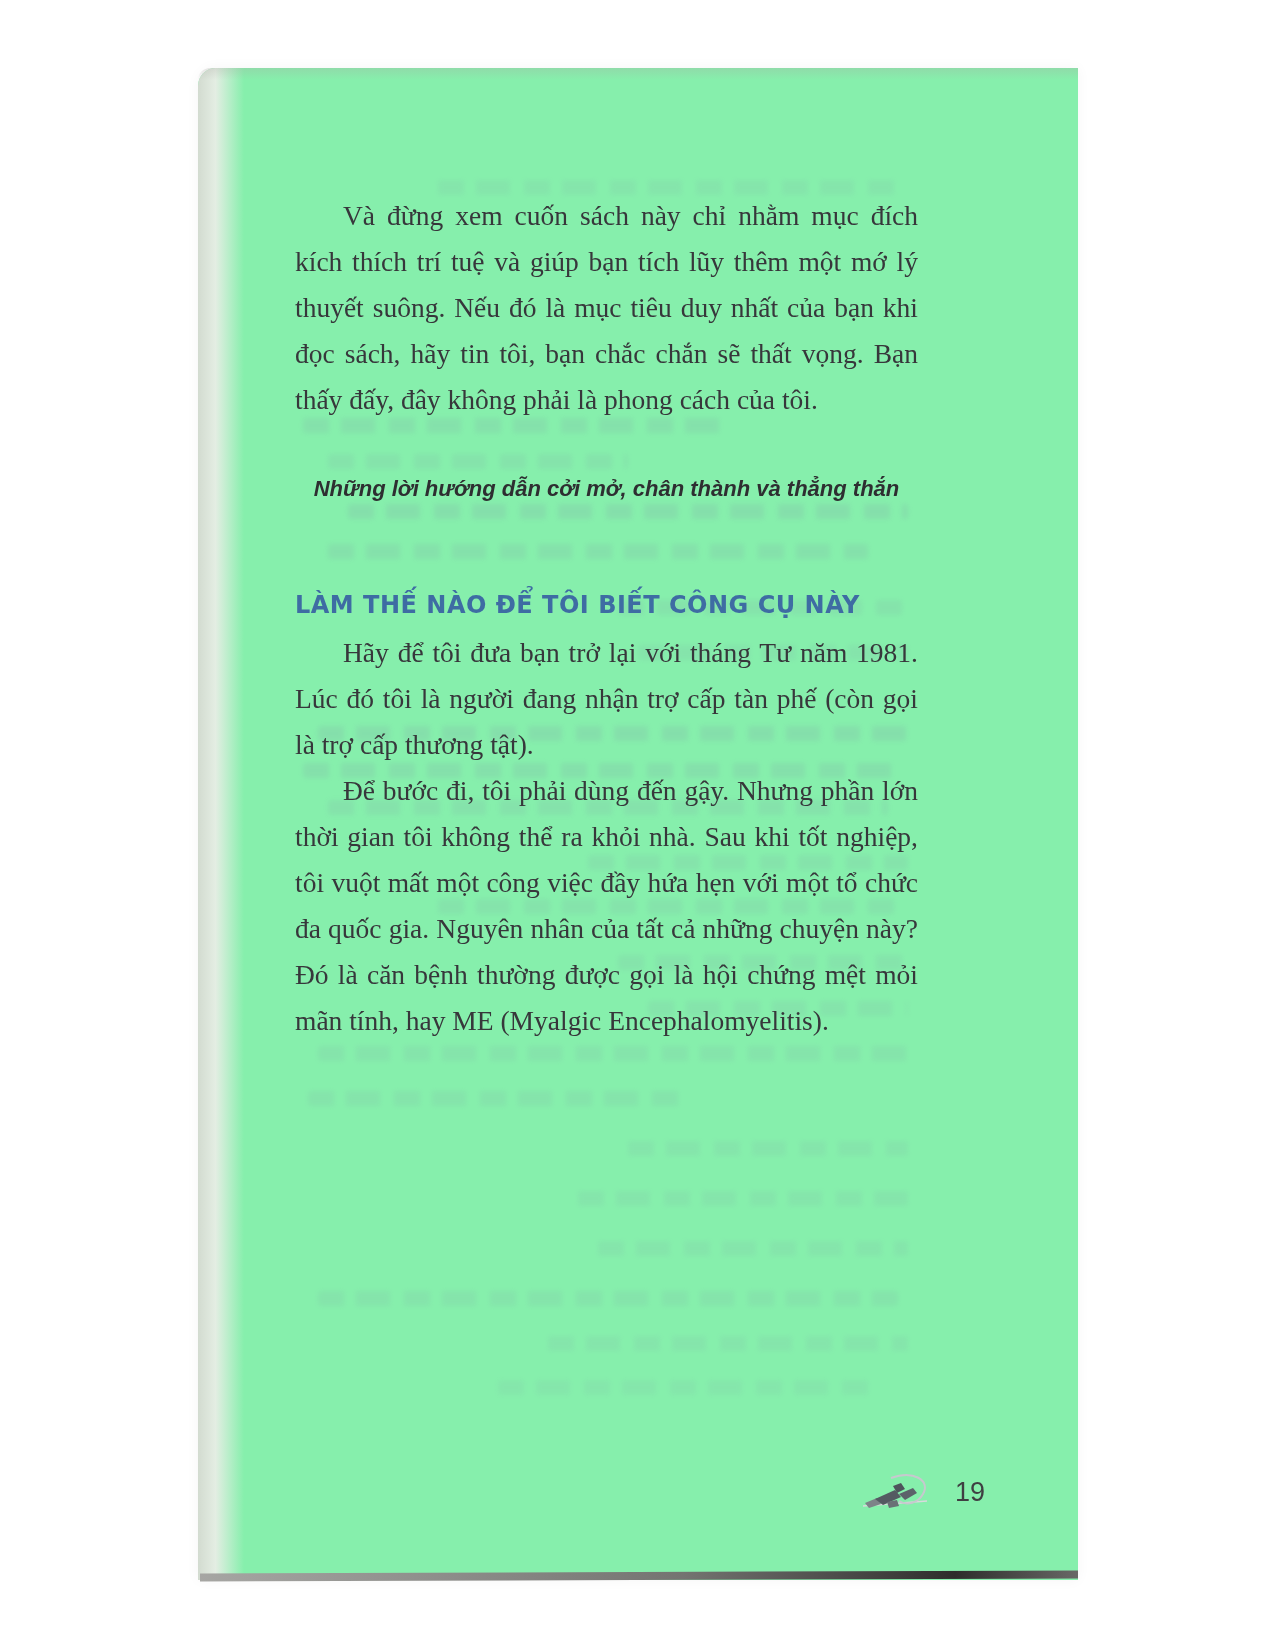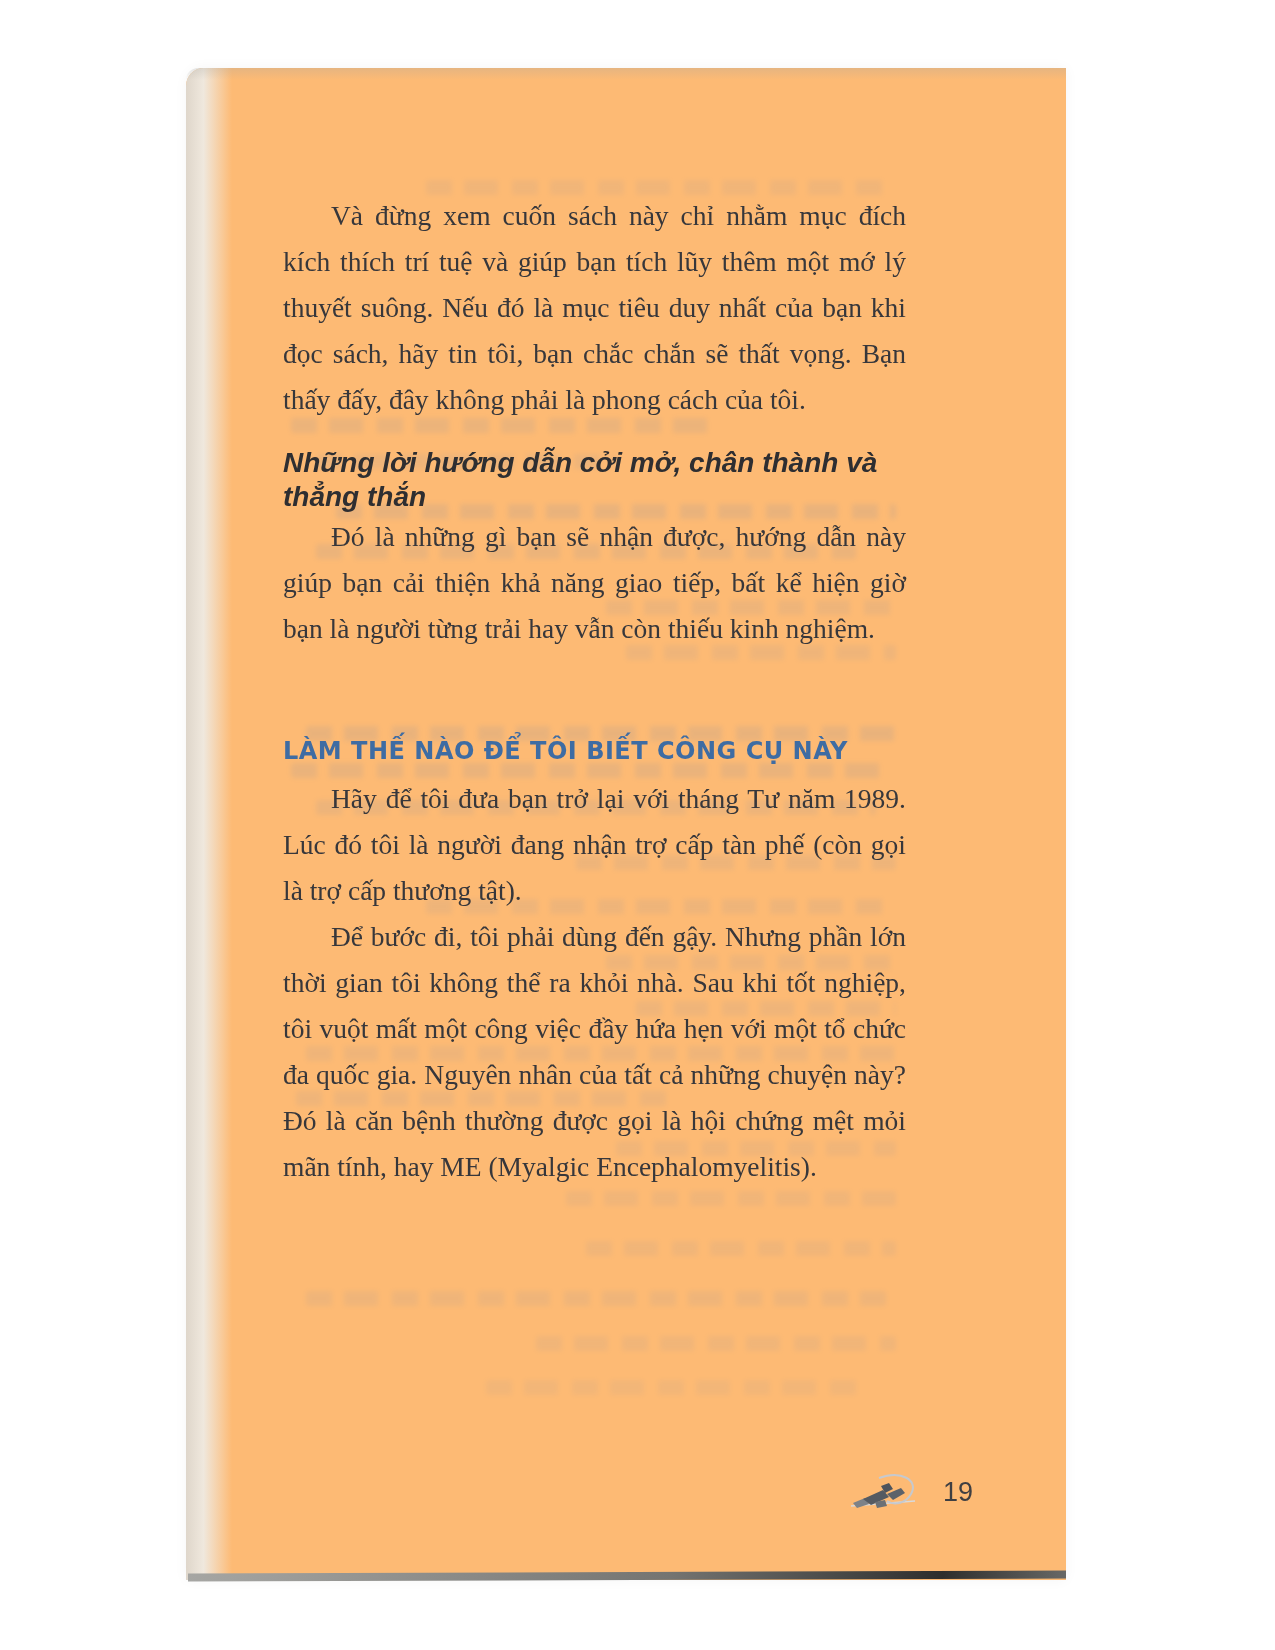--- a/index.html
+++ b/index.html
@@ -5,23 +5,23 @@
   html,body{margin:0;padding:0;background:#ffffff;}
   .scan{
     position:relative;
     width:1275px;height:1650px;
     background:#ffffff;
     overflow:hidden;
     font-family:"Liberation Serif","DejaVu Serif",serif;
   }
   .page{
     position:absolute;
-    left:186px;top:68px;
+    left:198px;top:68px;
     width:880px;height:1512px;
-    background:#fdba74;
+    background:#86efac;
     border-top-left-radius:18px;
     box-shadow:0 0 14px rgba(0,0,0,0.045);
   }
   .left-curl{
     position:absolute;left:0;top:0;bottom:0;width:46px;
     background:linear-gradient(90deg,#dbd9d4 0%,#eeede9 38%,rgba(252,251,249,0) 100%);
     border-top-left-radius:18px;
     opacity:.9;
     pointer-events:none;
   }
@@ -38,26 +38,26 @@
   }
   .content{
     position:absolute;
     left:97px;top:125px;width:623px;
     color:#37373b;
     font-size:27.5px;line-height:46px;
     text-align:justify;
   }
   .content p{margin:0;text-indent:48px;}
   .subheading{
-    margin-top:23px;
+    margin-top:49px;
     font-family:"Liberation Sans","DejaVu Sans",sans-serif;
     font-style:italic;font-weight:700;
-    font-size:28px;line-height:34px;
+    font-size:22px;line-height:34px;
     color:#2e2e31;
-    text-align:left;
+    text-align:center;
   }
   .para2{margin-top:36px;}
   .section-heading{
     margin-top:74px;
     font-family:"DejaVu Sans","Liberation Sans",sans-serif;
     font-weight:700;
     font-size:24px;line-height:50px;
     letter-spacing:0.5px;
     text-align:left;
     text-indent:0;
@@ -111,27 +111,26 @@
     <div class="bleed" style="top:1173px;left:400px;width:310px;opacity:.09;"></div>
     <div class="bleed" style="top:1223px;left:120px;width:580px;opacity:.10;"></div>
     <div class="bleed" style="top:1268px;left:350px;width:360px;opacity:.09;"></div>
     <div class="bleed" style="top:1312px;left:300px;width:380px;opacity:.08;"></div>
 
     <div class="content">
       <p>Và đừng xem cuốn sách này chỉ nhằm mục đích kích thích trí tuệ và giúp bạn tích lũy thêm một mớ lý thuyết suông. Nếu đó là mục tiêu duy nhất của bạn khi đọc sách, hãy tin tôi, bạn chắc chắn sẽ thất vọng. Bạn thấy đấy, đây không phải là phong cách của tôi.</p>
 
       <div class="subheading">Những lời hướng dẫn cởi mở, chân thành và thẳng thắn</div>
 
-      <p class="para2">Đó là những gì bạn sẽ nhận được, hướng dẫn này giúp bạn cải thiện khả năng giao tiếp, bất kể hiện giờ bạn là người từng trải hay vẫn còn thiếu kinh nghiệm.</p>
 
       <div class="section-heading" style="color:#3e6ca3;">
           <span>LÀM THẾ NÀO ĐỂ TÔI BIẾT CÔNG CỤ NÀY</span>
         </div>
 
-      <p class="para3">Hãy để tôi đưa bạn trở lại với tháng Tư năm 1989. Lúc đó tôi là người đang nhận trợ cấp tàn phế (còn gọi là trợ cấp thương tật).</p>
+      <p class="para3">Hãy để tôi đưa bạn trở lại với tháng Tư năm 1981. Lúc đó tôi là người đang nhận trợ cấp tàn phế (còn gọi là trợ cấp thương tật).</p>
 
       <p class="para4">Để bước đi, tôi phải dùng đến gậy. Nhưng phần lớn thời gian tôi không thể ra khỏi nhà. Sau khi tốt nghiệp, tôi vuột mất một công việc đầy hứa hẹn với một tổ chức đa quốc gia. Nguyên nhân của tất cả những chuyện này? Đó là căn bệnh thường được gọi là hội chứng mệt mỏi mãn tính, hay ME (Myalgic Encephalomyelitis).</p>
     </div>
 
     <div class="footer">
       <svg width="78" height="44" viewBox="0 0 78 44" aria-hidden="true">
         <path d="M6 36 L70 31" stroke="#d8dadc" stroke-width="1.6" fill="none"></path>
         <path d="M34 8 C56 0 74 10 66 24 C61 33 50 36 42 31" stroke="#c6c9ce" stroke-width="2" fill="none"></path>
         <polygon points="8,33 20,28 24,34 12,38" fill="#7d8288"></polygon>
         <polygon points="18,29 38,20 44,27 26,35" fill="#545a62"></polygon>

